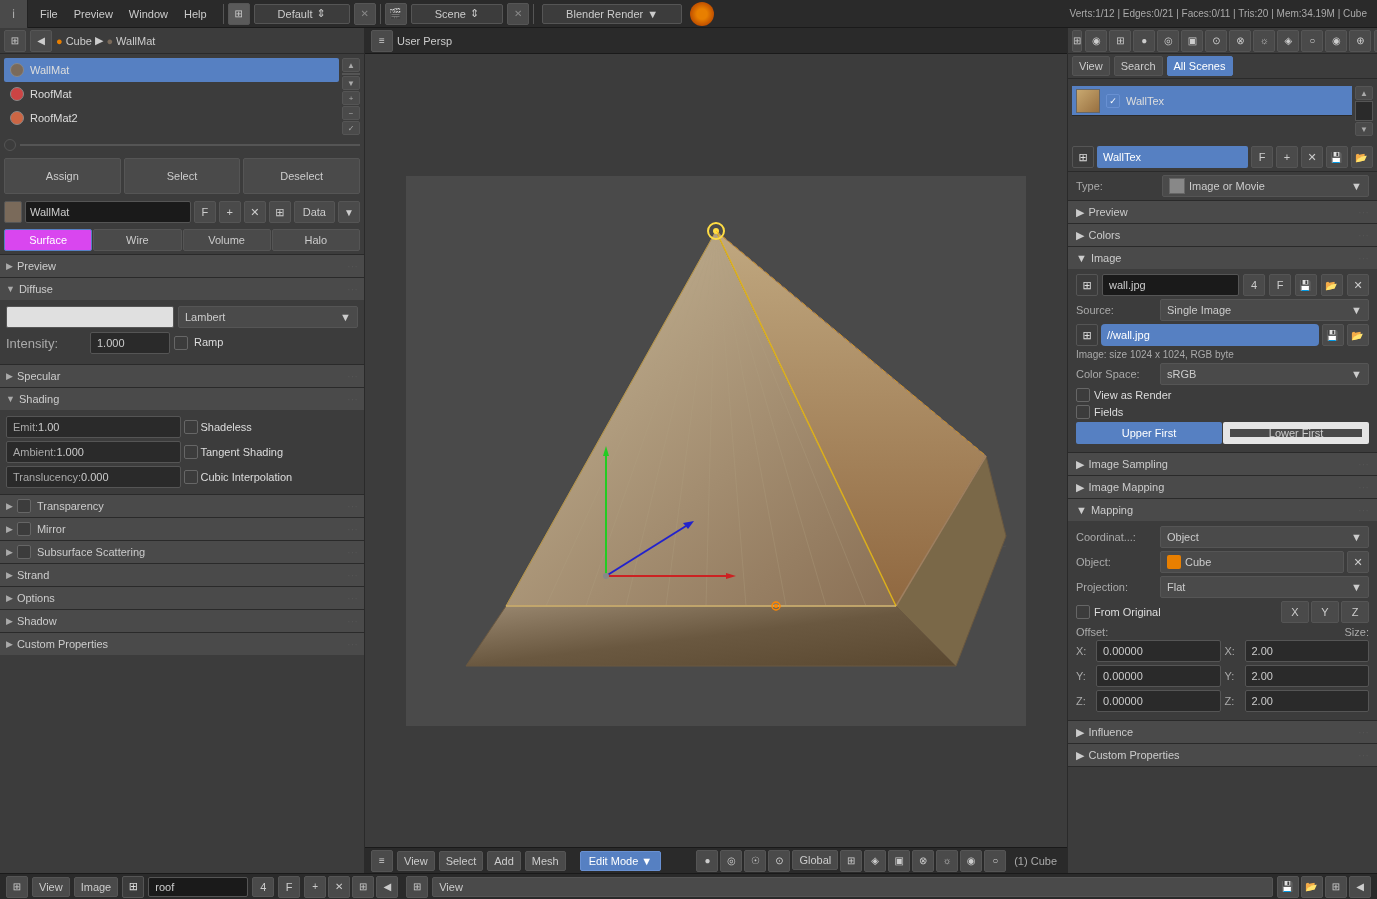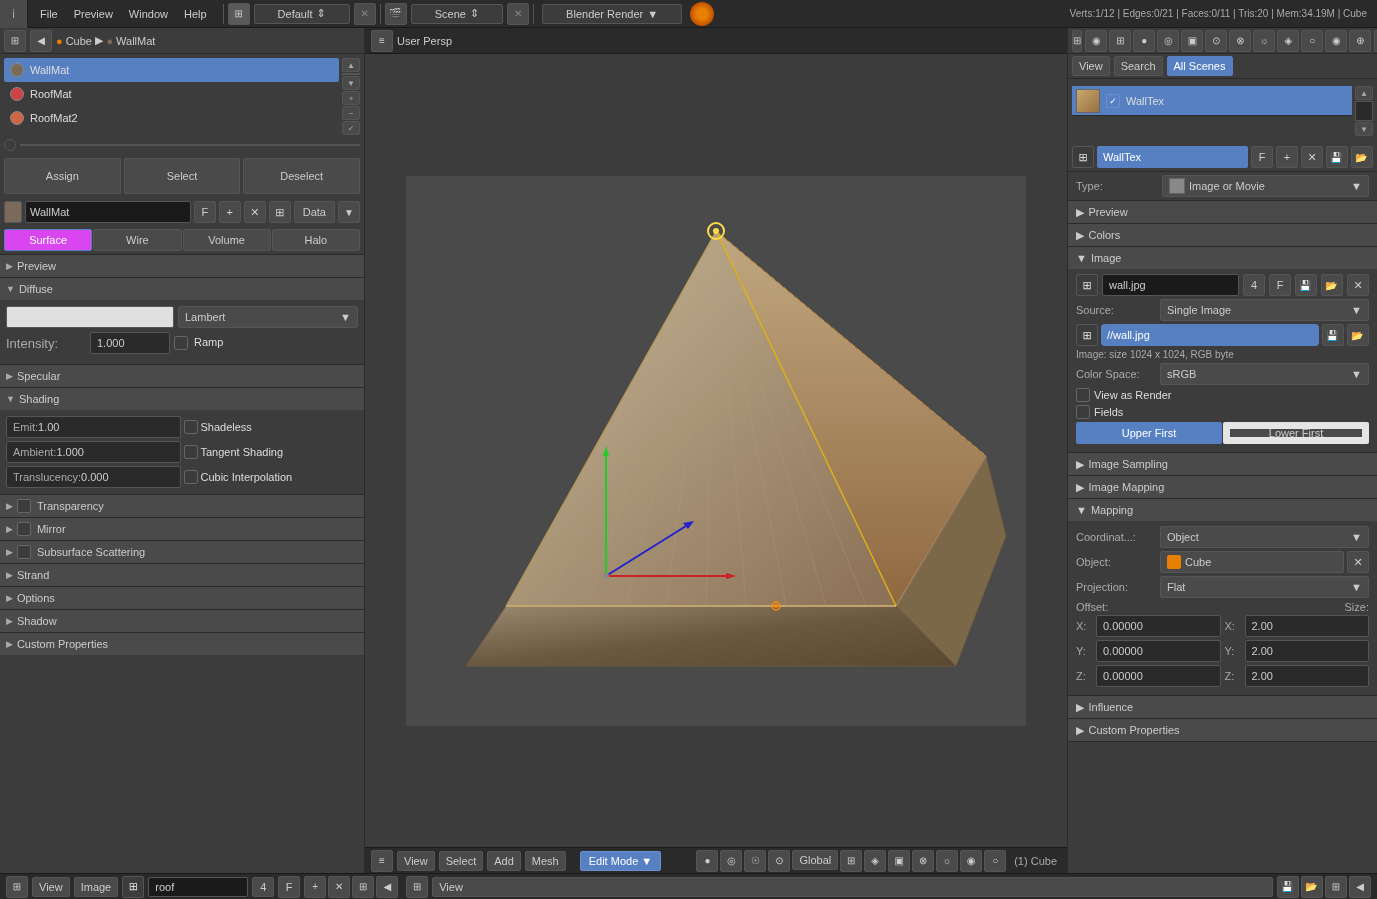--- a/index.html
+++ b/index.html
@@ -1103,20 +1103,29 @@
           </div>
 
           <div class="map-row">
             <span class="r-label">Projection:</span>
             <div class="r-dropdown">
               <span>Flat</span>
               <span>▼</span>
             </div>
           </div>
 
+          <div class="map-row">
+            <div class="cb"></div>
+            <span style="flex:1;">From Original</span>
+            <div class="xyz-btns">
+              <div class="xyz-btn">X</div>
+              <div class="xyz-btn">Y</div>
+              <div class="xyz-btn">Z</div>
+            </div>
+          </div>
 
           <div style="display:flex;gap:4px;margin-bottom:2px;">
             <span style="flex:1;color:#aaa;font-size:11px;">Offset:</span>
             <span style="flex:1;color:#aaa;font-size:11px;text-align:right;">Size:</span>
           </div>
 
           <div style="display:flex;align-items:center;gap:4px;margin-bottom:3px;">
             <span class="r-label" style="min-width:16px;">X:</span>
             <div class="num-field">0.00000</div>
             <span class="r-label" style="min-width:16px;">X:</span>

